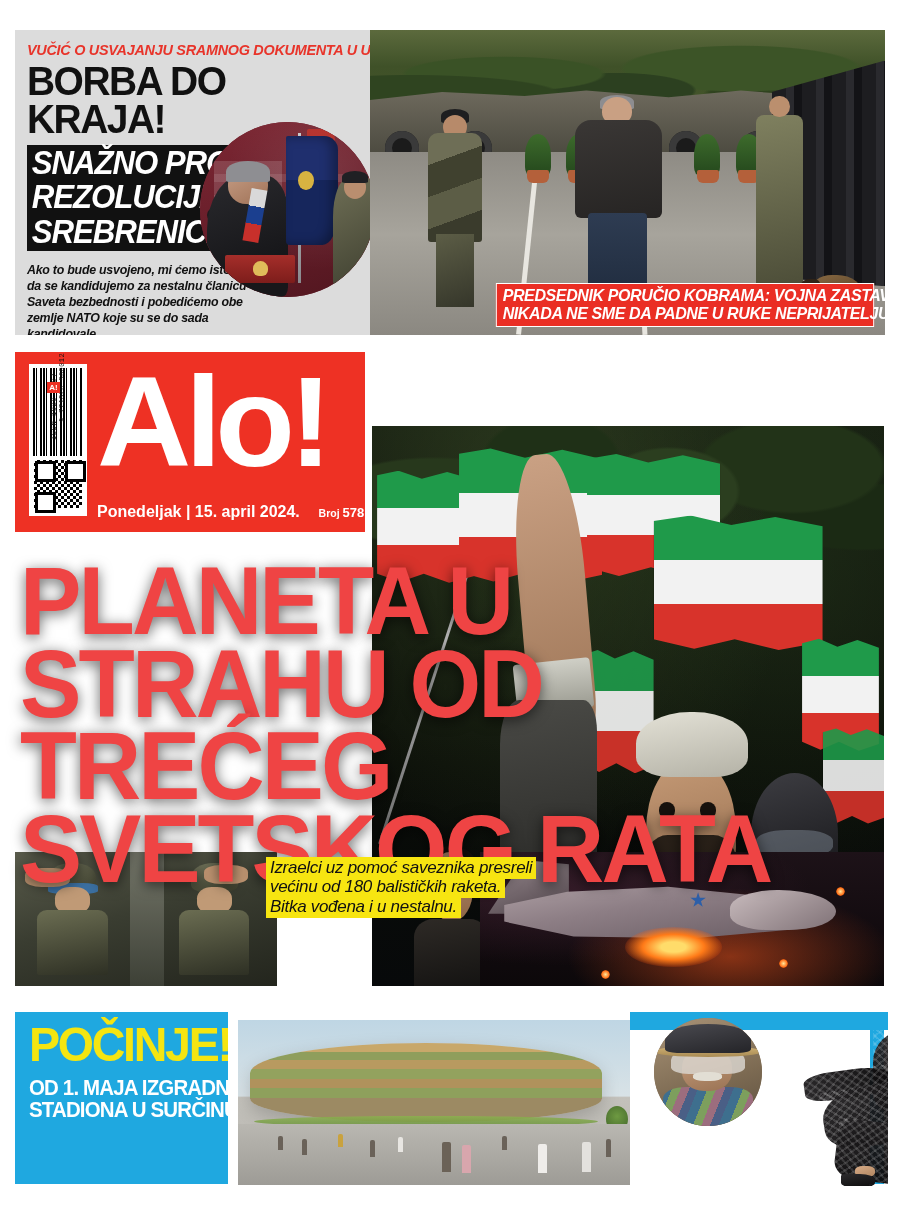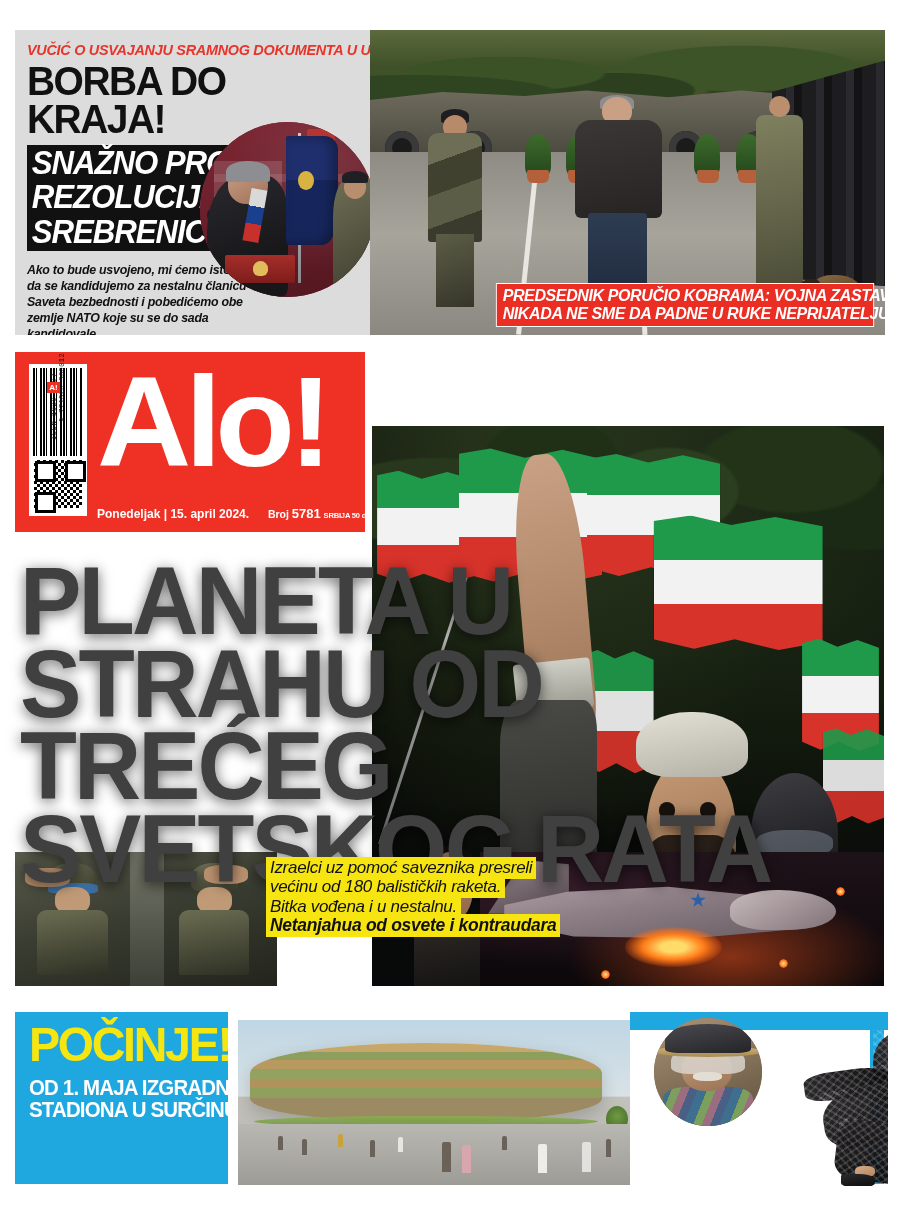--- a/index.html
+++ b/index.html
@@ -162,21 +162,21 @@
   .qr-logo { position:absolute; left:18px; top:18px; width:13px; height:11px;
     background:#ee3124; color:#fff; font-size:8px; font-weight:bold;
     line-height:11px; text-align:center; z-index:3; }
 
   .logo { position:absolute; left:82px; top:6px; font-size:128px; font-weight:bold;
     color:#fff; letter-spacing:-6px; line-height:1; font-family:"Liberation Sans", sans-serif;
     transform:scaleX(1.02); transform-origin:left top; }
 
   .mast-info { position:absolute; left:82px; bottom:11px; width:255px;
     color:#fff; font-size:10px; font-weight:bold; white-space:nowrap; }
-  .mast-date { font-size:12px; }
+  .mast-date { font-size:16px; }
   .mast-issue { margin-left:16px; font-size:10.5px; }
   .mast-issue b { font-size:13px; }
   .mast-prices { font-size:7.6px; letter-spacing:-0.2px; }
 
   
   .iran-head { position:absolute; left:372px; top:354px; width:512px; height:72px;
     background:#141414; color:#fff; padding:6px 10px 0 12px; }
   .iran-head div { font-size:25.5px; font-weight:bold; line-height:1.1;
     letter-spacing:-0.9px; white-space:nowrap; transform:scaleX(0.97);
     transform-origin:left center; }
@@ -231,21 +231,21 @@
   .ip-m2-hair { position:absolute; left:14%; top:-4%; width:72%; height:24%;
     background:#14100c; border-radius:50% 50% 16% 16%; }
   .ip-m2-body { position:absolute; left:-6%; top:50%; width:112%; height:52%;
     background:linear-gradient(170deg,#2e2a26,#131211); border-radius:26% 26% 0 0; }
   .ip-scarf { position:absolute; right:0; bottom:0; width:16%; height:22%;
     background:
       repeating-linear-gradient(45deg,#e7e5dc 0 5px,#2b2b28 5px 9px);
     border-radius:40% 18% 0 0; opacity:.92; }
 
   
-  .main-head { position:absolute; left:20px; top:560px; width:855px; color:#404040;
+  .main-head { position:absolute; left:20px; top:560px; width:855px; color:#ef4444;
     font-weight:bold; letter-spacing:-3px; line-height:0.86; z-index:5;
     text-shadow:0 3px 14px rgba(0,0,0,.6); }
   .mh-l1, .mh-l2 { font-size:96px; transform:scaleX(0.96); transform-origin:left center; }
   .mh-l3 { font-size:96px; transform:scaleX(0.97); transform-origin:left center; }
 
   
   .main-photo-l { position:absolute; left:15px; top:852px; width:262px; height:134px;
     overflow:hidden; background:#2c2f28; }
   .mpl-bg { position:absolute; inset:0;
     background:linear-gradient(165deg,#5a5c4c 0%,#3a3d31 45%,#23251d 100%); }
@@ -550,21 +550,20 @@
     <div class="jet-glow"></div>
     <div class="mpr-flare" style="left:88%;top:26%;"></div>
     <div class="mpr-flare" style="left:74%;top:80%;"></div>
     <div class="mpr-flare" style="left:30%;top:88%;"></div>
   </div>
 
   <div class="yellow-deck">
     <div class="yd-reg"><span>Izraelci uz pomoć saveznika presreli</span></div>
     <div class="yd-reg"><span>većinu od 180 balističkih raketa.</span></div>
     <div class="yd-reg"><span>Bitka vođena i u nestalnu.</span></div>
-    <div class="yd-bold"><span>Netanjahua od osvete i kontraudara</span></div>
   </div>
 
   <div class="bot-left">
     <div class="bl-pocinje">POČINJE!</div>
     <div class="bl-sub">
       <div>OD 1. MAJA IZGRADNJA</div>
       <div>STADIONA U SURČINU</div>
     </div>
   </div>
 

